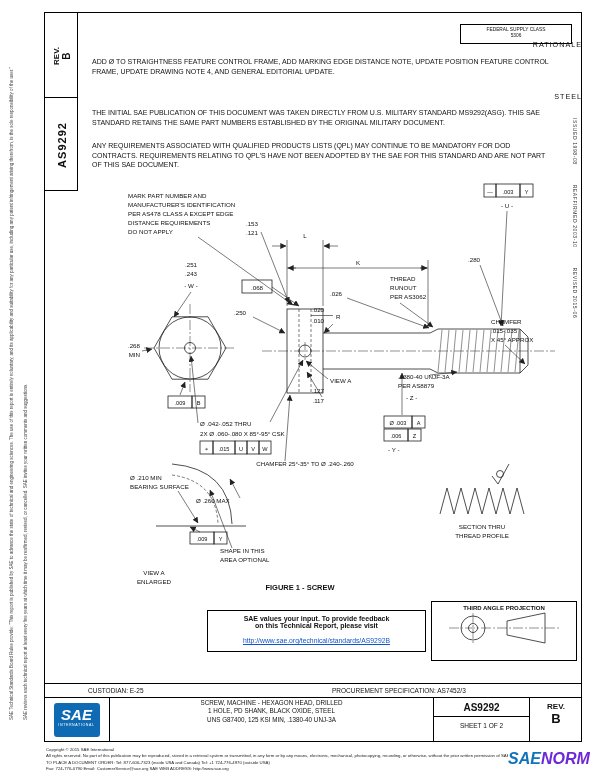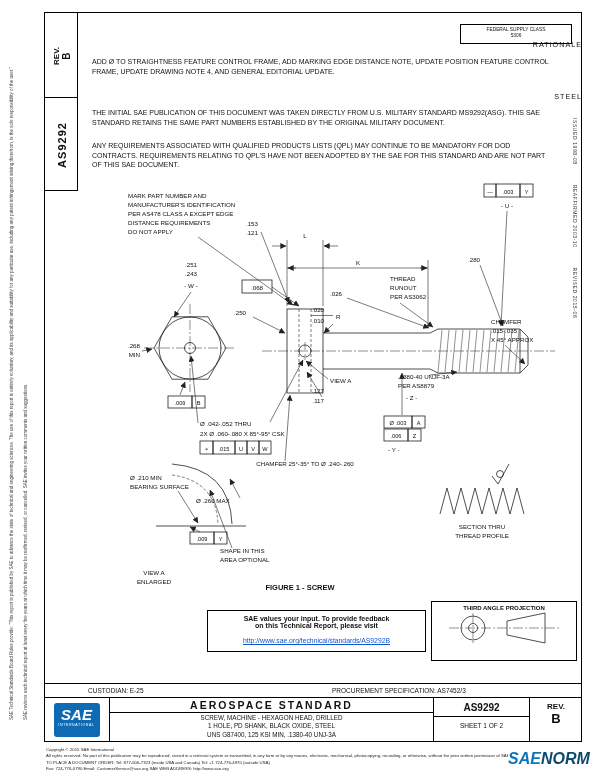--- a/index.html
+++ b/index.html
@@ -286,21 +286,20 @@
   </div>
 
   <div style="position:absolute;left:44px;top:697px;width:538px;height:45px;border-top:1px solid #000;display:flex">
     <div style="width:66px;border-right:1px solid #000;display:flex;align-items:center;justify-content:center">
       <div style="width:46px;height:34px;background:#0f6ab4;border-radius:3px;color:#fff;text-align:center;padding-top:4px">
         <div style="font-size:15px;font-weight:bold;font-style:italic;line-height:16px">SAE</div>
         <div style="font-size:3.6px;letter-spacing:.6px">INTERNATIONAL</div>
       </div>
     </div>
     <div style="flex:1;border-right:1px solid #000;text-align:center">
-      <div style="font-size:10.5px;font-weight:bold;letter-spacing:2px;border-bottom:1px solid #000;padding:1px 0">AEROSPACE STANDARD</div>
       <div style="font-size:6.3px;line-height:8.4px;padding-top:1px">
         <div>SCREW, MACHINE - HEXAGON HEAD, DRILLED</div>
         <div>1 HOLE, PD SHANK, BLACK OXIDE, STEEL</div>
         <div>UNS G87400, 125 KSI MIN, .1380-40 UNJ-3A</div>
       </div>
     </div>
     <div style="width:96px;border-right:1px solid #000;text-align:center">
       <div style="font-size:10px;font-weight:bold;padding:4px 0 3px;border-bottom:1px solid #000">AS9292</div>
       <div style="font-size:6.5px;padding-top:5px">SHEET 1 OF 2</div>
     </div>
@@ -311,16 +310,16 @@
   </div>
 
   <div style="position:absolute;left:46px;top:747px;width:462px">
     <div class="legal-line">Copyright © 2015 SAE International</div>
     <div class="legal-line">All rights reserved. No part of this publication may be reproduced, stored in a retrieval system or transmitted, in any form or by any means, electronic, mechanical, photocopying, recording, or otherwise, without the prior written permission of SAE.</div>
     <div class="legal-line">TO PLACE A DOCUMENT ORDER:    Tel: 877-606-7323 (inside USA and Canada)    Tel: +1 724-776-4970 (outside USA)</div>
     <div class="legal-line">Fax: 724-776-0790    Email: CustomerService@sae.org    SAE WEB ADDRESS: http://www.sae.org</div>
   </div>
 
   <div style="position:absolute;left:508px;top:750px;font-style:italic;font-weight:bold;font-size:16px;white-space:nowrap">
-    <span style="color:#1173b9">SAE</span><span style="color:#0c4a6e">NORM</span>
+    <span style="color:#1173b9">SAE</span><span style="color:#6d28d9">NORM</span>
   </div>
 
 </div>
 
 </body></html>

